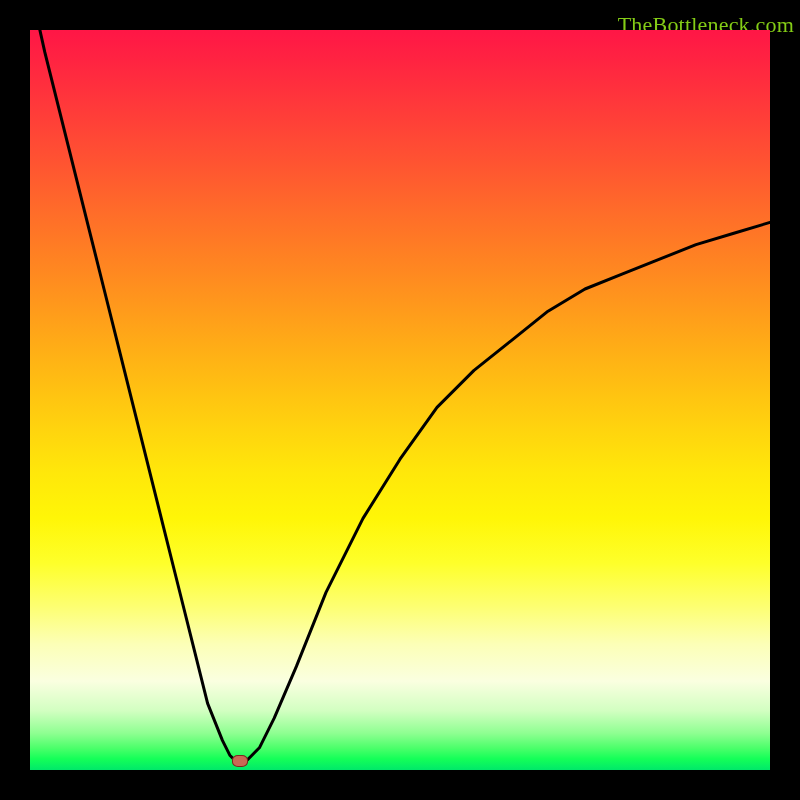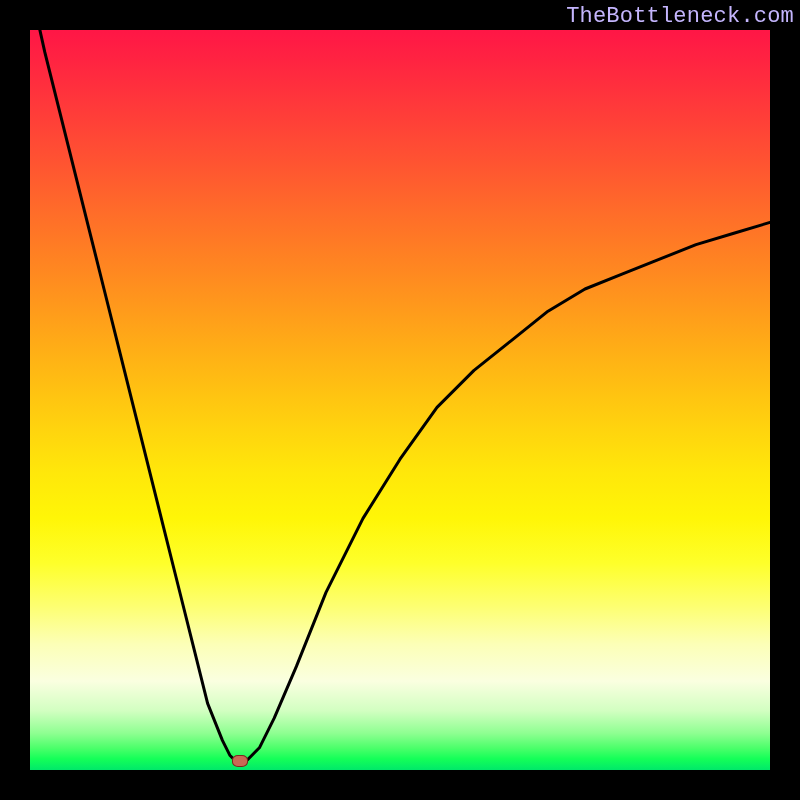--- a/index.html
+++ b/index.html
@@ -33,25 +33,25 @@
       #faffe0 88%,
       #d2ffc1 92%,
       #8fff92 95%,
       #4dff6b 97%,
       #14ff58 98.5%,
       #00e86a 100%
     );
   }
   .watermark {
     position: absolute;
-    top: 4px;
+    top: 12px;
     right: 6px;
-    font-family: Liberation Mono, monospace;
+    font-family: Liberation Serif, serif;
     font-size: 22px;
-    color: #c4b5fd;
+    color: #84cc16;
     font-weight: 400;
     letter-spacing: 0.2px;
   }
   svg.curve {
     position: absolute;
     left: 0; top: 0;
     width: 740px; height: 740px;
     overflow: visible;
   }
   .marker {

